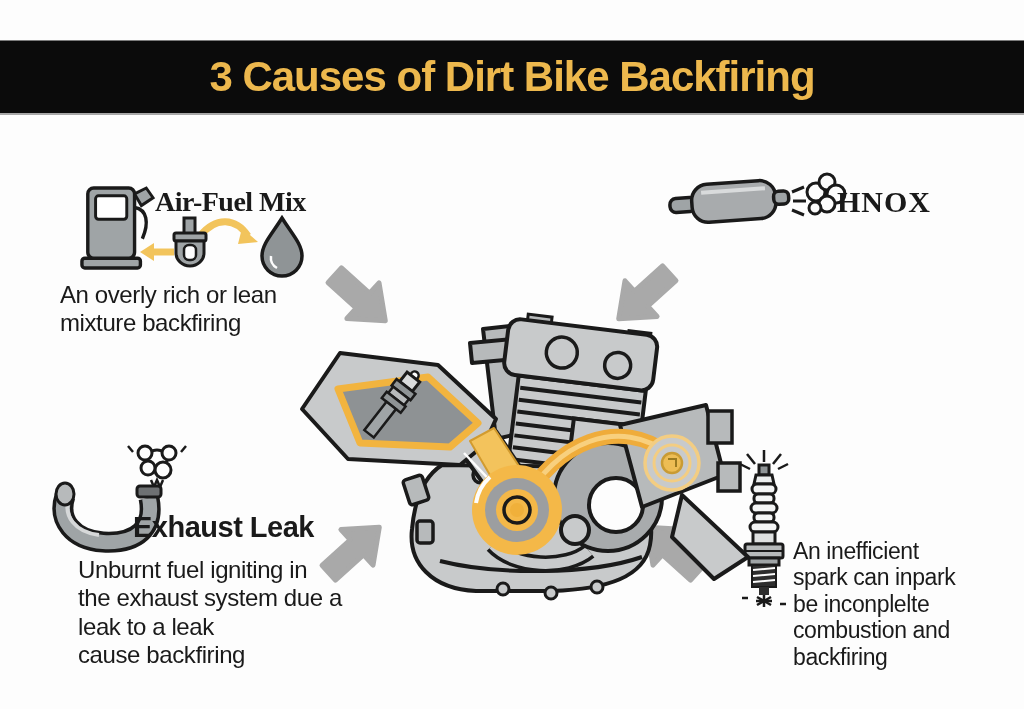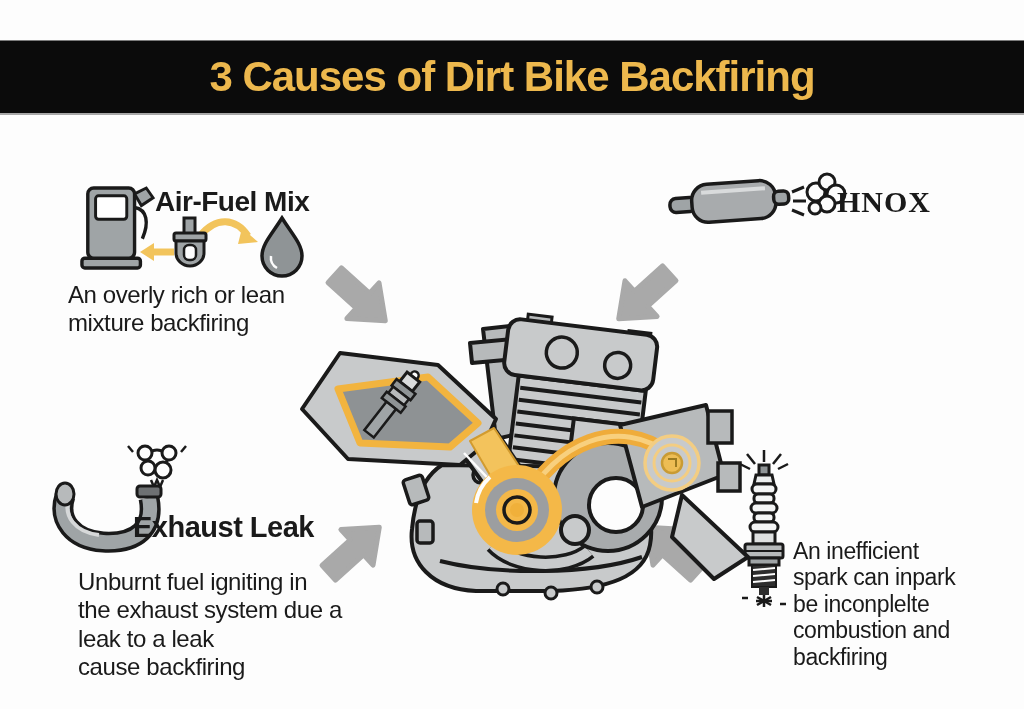--- a/index.html
+++ b/index.html
@@ -37,21 +37,21 @@
   <div class="abs" style="left:80px;top:183px;">
     <svg width="76" height="88" viewBox="0 0 78 88">
       <path d="M56,10 L68,4 L75,14 L63,22 Z" fill="#9fa4a6" stroke="#1a1a1a" stroke-width="3"></path>
       <path d="M56,24 C69,26 71,40 64,56" fill="none" stroke="#1a1a1a" stroke-width="3.5"></path>
       <rect x="2" y="76" width="60" height="10" rx="3" fill="#9fa4a6" stroke="#1a1a1a" stroke-width="3.5"></rect>
       <rect x="8" y="4" width="48" height="72" rx="6" fill="#9fa4a6" stroke="#1a1a1a" stroke-width="3.5"></rect>
       <rect x="16" y="12" width="32" height="24" rx="3" fill="#ffffff" stroke="#1a1a1a" stroke-width="3"></rect>
     </svg>
   </div>
 
-  <div class="abs heading" style="left:155px;top:188px;">Air-Fuel Mix</div>
+  <div class="abs heading" style="left:155px;top:188px;font-family:Liberation Serif, serif;">Air-Fuel Mix</div>
 
   <div class="abs" style="left:140px;top:212px;">
     <svg width="170" height="78" viewBox="0 0 170 78">
 
       <g>
         <line x1="34" y1="40" x2="12" y2="40" stroke="#f2c45c" stroke-width="7"></line>
         <path d="M14,31 L0,40 L14,49 Z" fill="#f2c45c"></path>
         <path d="M60,24 C76,4 96,6 108,24" fill="none" stroke="#f2c45c" stroke-width="7"></path>
         <path d="M102,16 L118,30 L98,32 Z" fill="#f2c45c"></path>
       </g>
@@ -63,21 +63,21 @@
         <rect x="44" y="33" width="12" height="15" rx="5" fill="#fdfdfd" stroke="#1a1a1a" stroke-width="2.5"></rect>
       </g>
 
       <g>
         <path d="M142,6 C132,22 122,32 122,44 a20,20 0 0 0 40,0 C162,32 152,22 142,6 Z" fill="#8f9496" stroke="#1a1a1a" stroke-width="3.5"></path>
         <path d="M131,44 a12,12 0 0 0 6,12" fill="none" stroke="#fdfdfd" stroke-width="2.5"></path>
       </g>
     </svg>
   </div>
 
-  <div class="abs body-text" style="left:68px;top:281px;">An overly rich or lean
+  <div class="abs body-text" style="left:60px;top:281px;">An overly rich or lean
 mixture backfiring</div>
 
   <div class="abs" style="left:670px;top:170px;text-decoration:underline;">
     <svg width="218" height="70" viewBox="0 0 218 70">
       <g transform="rotate(-4 70 34)">
         <rect x="0" y="24" width="26" height="14" rx="6" fill="#9fa4a6" stroke="#1a1a1a" stroke-width="3.5"></rect>
         <rect x="22" y="12" width="84" height="38" rx="16" fill="#a8abad" stroke="#1a1a1a" stroke-width="3.5"></rect>
         <line x1="32" y1="20" x2="96" y2="20" stroke="#d9dbdc" stroke-width="4"></line>
         <rect x="104" y="24" width="15" height="13" rx="5" fill="#9fa4a6" stroke="#1a1a1a" stroke-width="3.5"></rect>
       </g>
@@ -120,21 +120,21 @@
         <path d="M10,50 C2,74 18,94 48,96 C82,98 100,82 94,52" fill="none" stroke="#9fa4a6" stroke-width="14"></path>
         <path d="M14,52 C8,70 20,86 44,89" fill="none" stroke="#d6d8d9" stroke-width="4"></path>
         <ellipse cx="10" cy="48" rx="9" ry="11" fill="#b7babb" stroke="#1a1a1a" stroke-width="3"></ellipse>
         <rect x="82" y="40" width="24" height="11" rx="3" fill="#6e7173" stroke="#1a1a1a" stroke-width="3"></rect>
       </g>
     </svg>
   </div>
 
   <div class="abs heading" style="left:133px;top:489px;font-size:29px;margin-top:24px;">Exhaust Leak</div>
 
-  <div class="abs body-text" style="left:78px;top:568px;">Unburnt fuel igniting in
+  <div class="abs body-text" style="left:78px;top:556px;">Unburnt fuel igniting in
 the exhaust system due a
 leak to a leak
 cause backfiring</div>
 
   <div class="abs" style="left:738px;top:448px;">
     <svg width="52" height="162" viewBox="0 0 52 162">
       <g stroke="#1a1a1a" stroke-width="2.5">
         <line x1="26" y1="14" x2="26" y2="2"></line>
         <line x1="17" y1="16" x2="9" y2="6"></line>
         <line x1="35" y1="16" x2="43" y2="6"></line>

